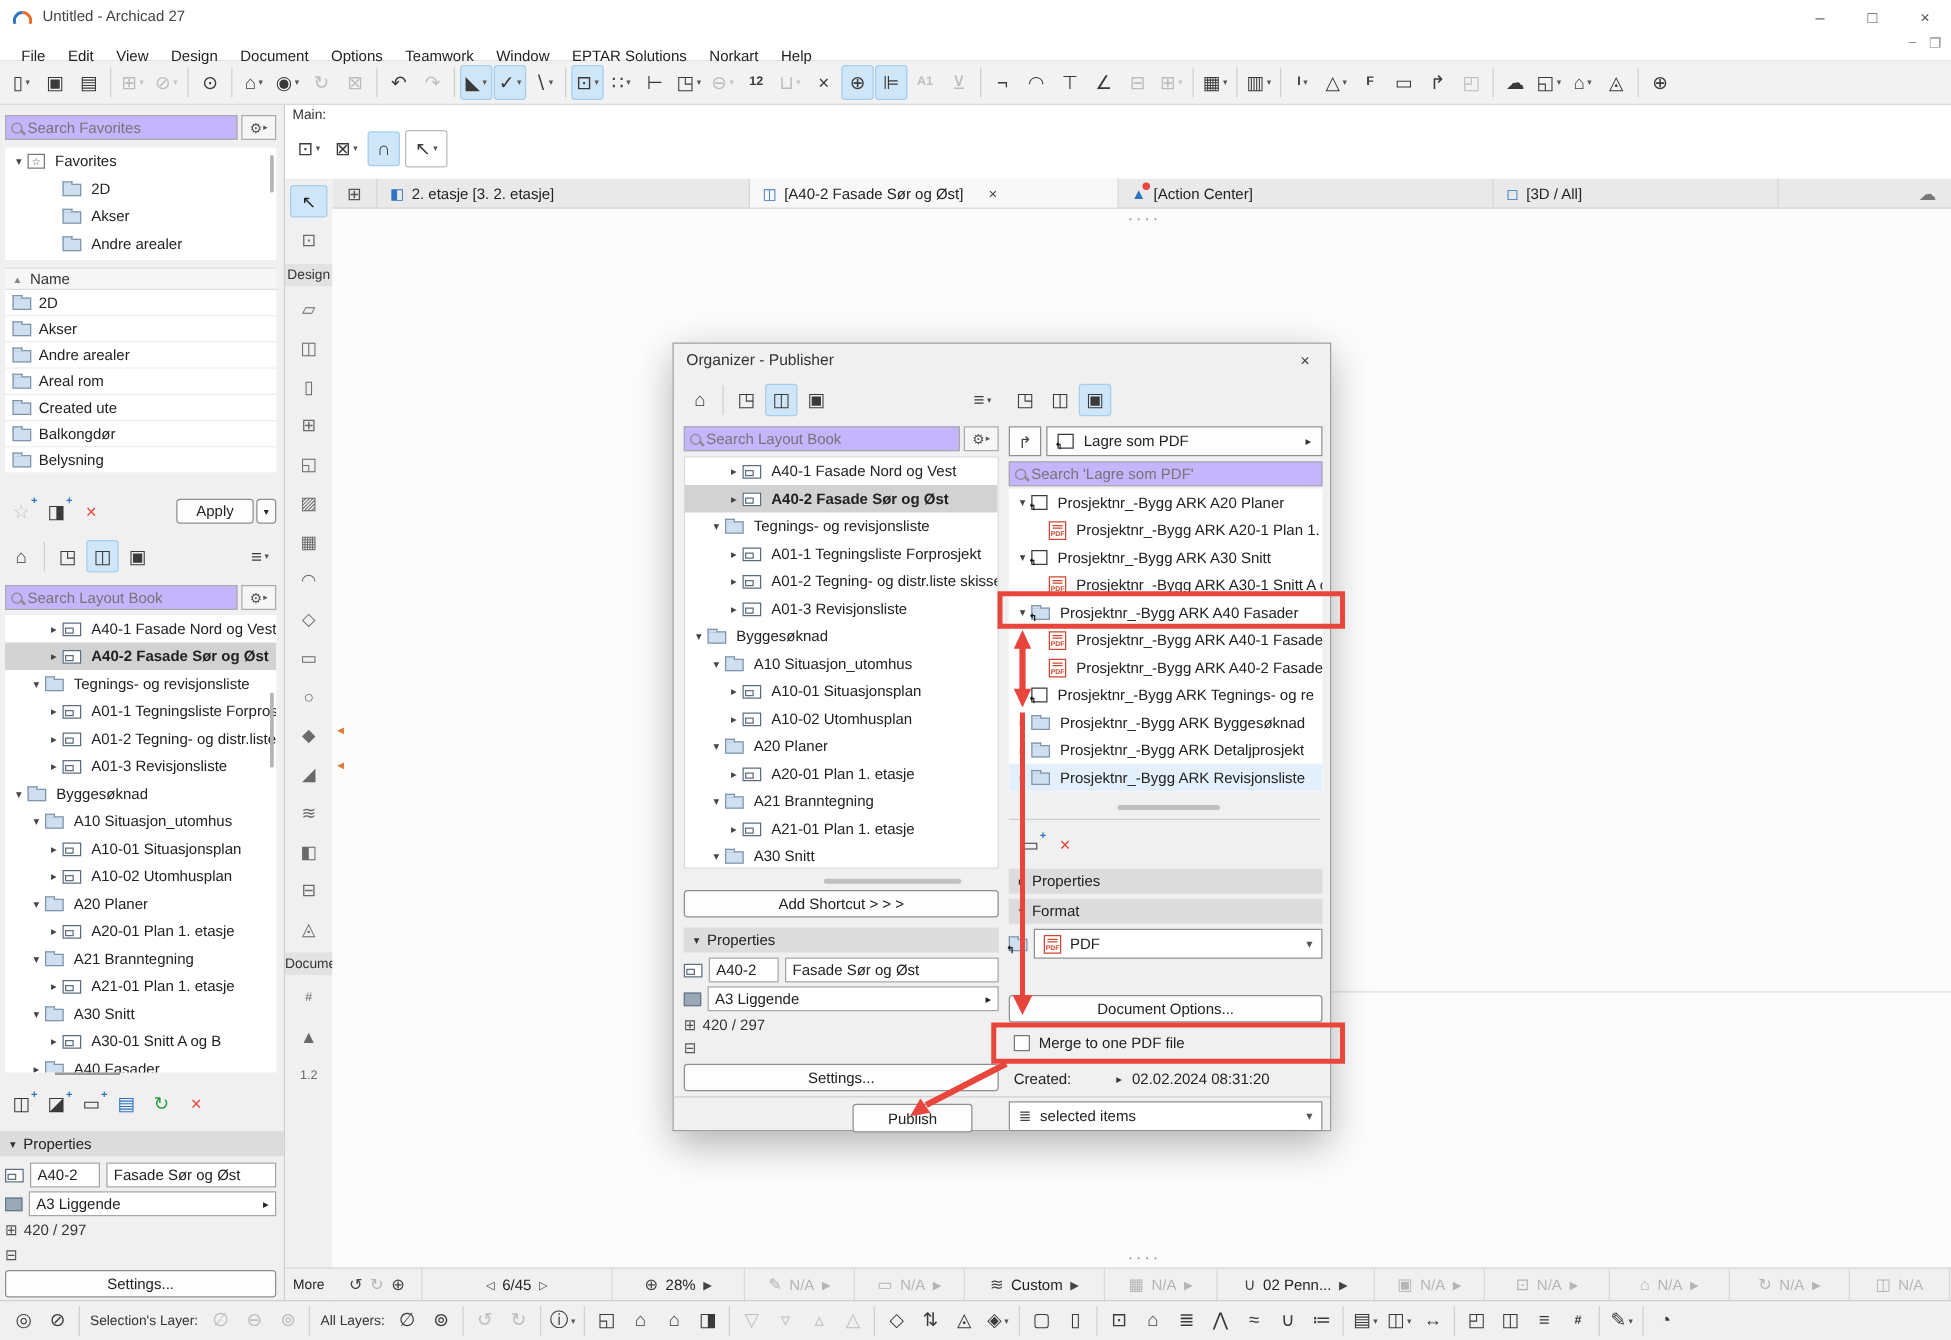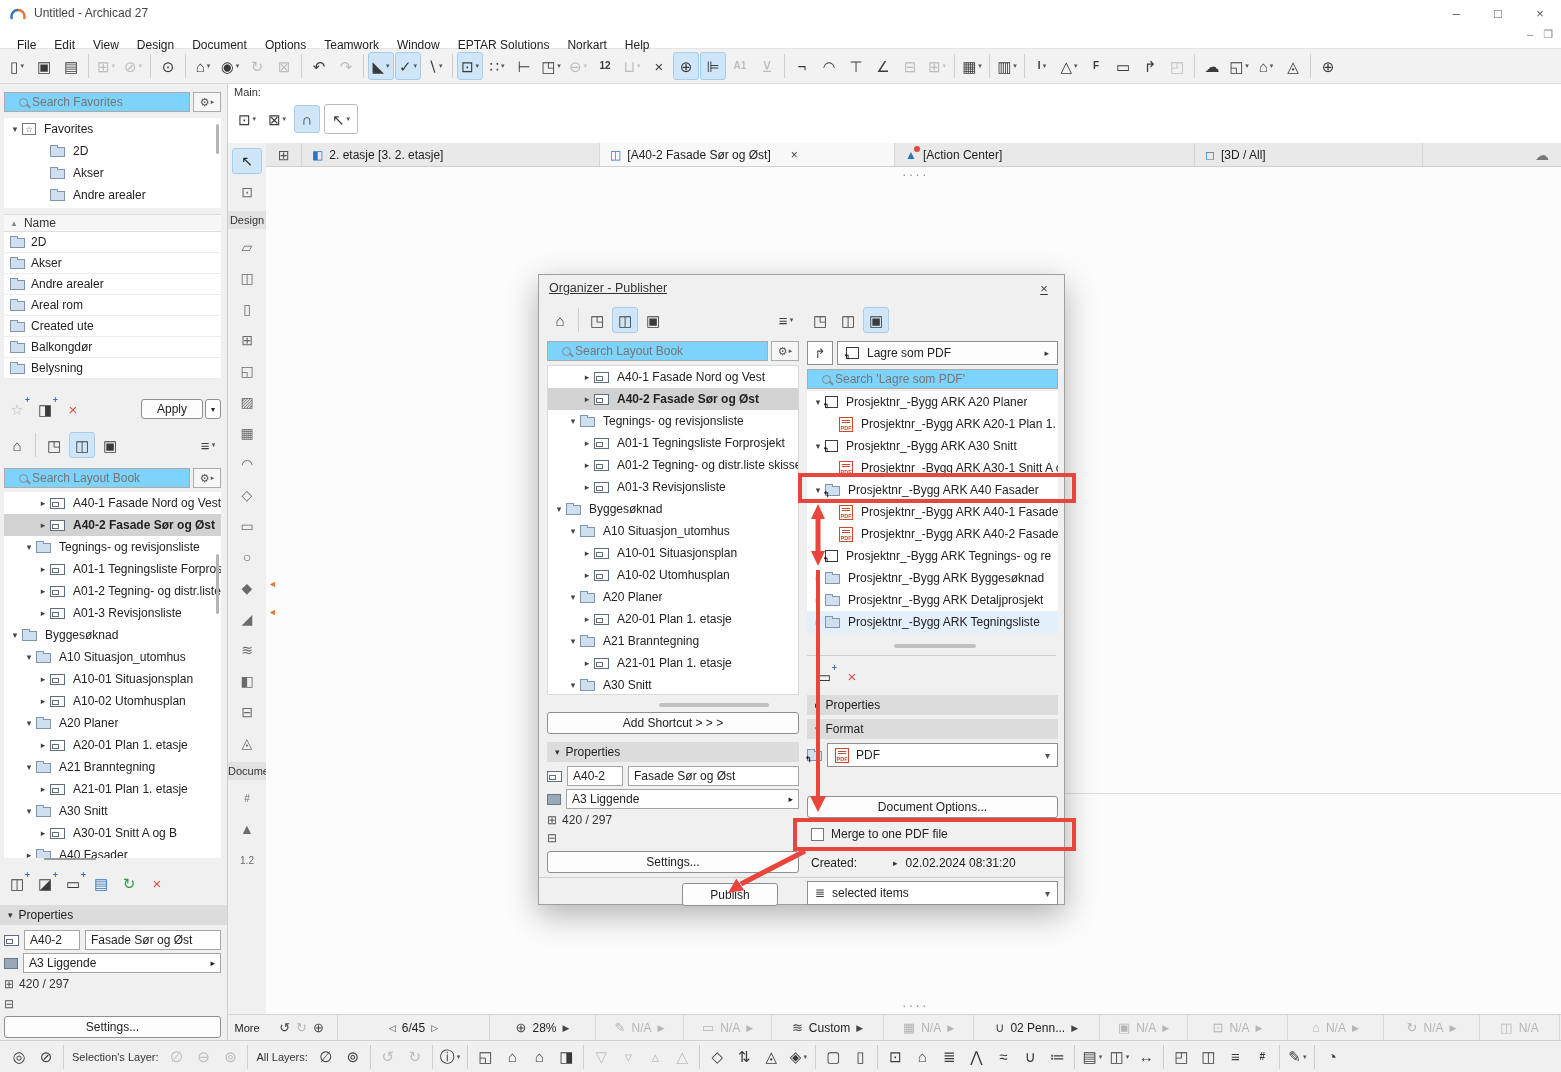--- a/index.html
+++ b/index.html
@@ -27,21 +27,21 @@
   .tbtn.disabled { color:#bdbdbd; }
   .tbtn.disabled .dd { color:#c5c5c5; }
   .tbtn.big { min-width:34px; height:30px; background:#fff; border-color:#bbb; }
   .tsep { width:1px; height:24px; background:#cfcfcf; margin:0 3px; flex:none; }
   .tgap { width:14px; flex:1; }
   .barlabel { font-size:11px; color:#333; margin:0 4px; white-space:nowrap; }
   .blue { color:#2f74c0 !important; } .green { color:#2e9e44 !important; } .red { color:#e0483e !important; }
   .plus { position:absolute; top:-1px; right:-1px; font-size:9px; font-weight:bold; color:#2f74c0; }
 
   
-  .search-wrap { display:flex; align-items:center; background:#7dd3fc; border:1px solid #ababab; height:20px; flex:1; padding-left:14px; gap:4px; }
+  .search-wrap { display:flex; align-items:center; background:#c4b5fd; border:1px solid #ababab; height:20px; flex:1; padding-left:4px; gap:4px; }
   .search-glyph { width:9px; height:9px; border:1.5px solid #8a8a8a; border-radius:50%; position:relative; flex:none; }
   .search-glyph::after { content:""; position:absolute; width:5px; height:1.5px; background:#8a8a8a; transform:rotate(45deg); right:-4px; bottom:-1px; }
   .search-wrap input { border:none; outline:none; flex:1; min-width:0; font-family:inherit; font-size:12px; color:#555; background:transparent; }
   .gear-btn { width:28px; height:20px; border:1px solid #ababab; background:#f6f6f6; display:flex; align-items:center; justify-content:center; gap:1px; margin-left:3px; font-size:11px; color:#555; flex:none; }
   .gear-btn .dd { font-size:7px; }
 
   
   .btn { background:#fdfdfd; border:1px solid #8f8f8f; border-radius:3px; height:22px; display:flex; align-items:center; justify-content:center; font-size:12px; color:#222; }
 
   
@@ -110,21 +110,21 @@
   .slabel { font-size:12px; color:#222; }
   .sarr { font-size:9px; color:#444; }
   .sic.disabled { color:#b5b5b5; }
 
   
   .bottombar { position:absolute; left:0; top:1040px; right:0; height:32px; background:#f0f0f0; border-top:1px solid #d0d0d0; display:flex; align-items:center; padding:0 6px; gap:1px; overflow:hidden; }
   .bottombar .tbtn { height:26px; }
 
   
   .dialog { position:absolute; left:538px; top:274px; width:527px; height:631px; background:#f0f0f0; border:1px solid #9f9f9f; box-shadow:0 10px 30px rgba(0,0,0,.3); z-index:10; }
-  .dlg-title { height:26px; display:flex; align-items:center; padding:0 10px; color:#333; font-size:12.5px;text-decoration:underline; }
+  .dlg-title { height:26px; display:flex; align-items:center; padding:0 10px; color:#333; font-size:12.5px; }
   .dlg-close { margin-left:auto; width:20px; height:20px; display:flex; align-items:center; justify-content:center; color:#444; font-size:13px; }
   .dcol { position:absolute; }
   .d-iconrow { display:flex; align-items:center; gap:2px; }
   .d-iconrow .tbtn { height:26px; }
   .setbtn { flex:1; height:24px; border:1px solid #8f8f8f; background:#fdfdfd; display:flex; align-items:center; gap:8px; padding:0 8px; }
   .setbtn .flyout { margin-left:auto; font-size:9px; color:#333; }
   .upbtn { width:26px; height:24px; border:1px solid #8f8f8f; background:#fdfdfd; display:flex; align-items:center; justify-content:center; font-size:13px; color:#444; margin-right:4px; }
   .dropdown { background:#fff; border:1px solid #8f8f8f; height:24px; display:flex; align-items:center; gap:7px; padding:0 7px; }
   .dropdown .chevdn { margin-left:auto; color:#555; font-size:10px; }
   .checkbox { width:13px; height:13px; border:1px solid #777; background:#fff; flex:none; }
@@ -944,21 +944,21 @@
           <span class="tlabel">Prosjektnr_-Bygg ARK Byggesøknad</span>
         </div>
         <div class="trow" style="padding-left: 4px;">
           <span class="chev">▸</span>
           <span class="ic ic-folder"></span>
           <span class="tlabel">Prosjektnr_-Bygg ARK Detaljprosjekt</span>
         </div>
         <div class="trow hilite" style="padding-left: 4px;">
           <span class="chev">▸</span>
           <span class="ic ic-folder"></span>
-          <span class="tlabel">Prosjektnr_-Bygg ARK Tegningsliste</span>
+          <span class="tlabel">Prosjektnr_-Bygg ARK Revisjonsliste</span>
         </div>
       </div>
   </div>
   <div class="hscroll" style="left:355px;top:369px;width:82px;"></div>
   <div class="dlg-footer-sep" style="top:380px;left:268px;right:8px;"></div>
   <div class="dcol d-iconrow" style="left:272px;top:388px;">
       <span class="tbtn">
         <span class="glyph">▭</span>
         <span class="plus">+</span>
       </span>

